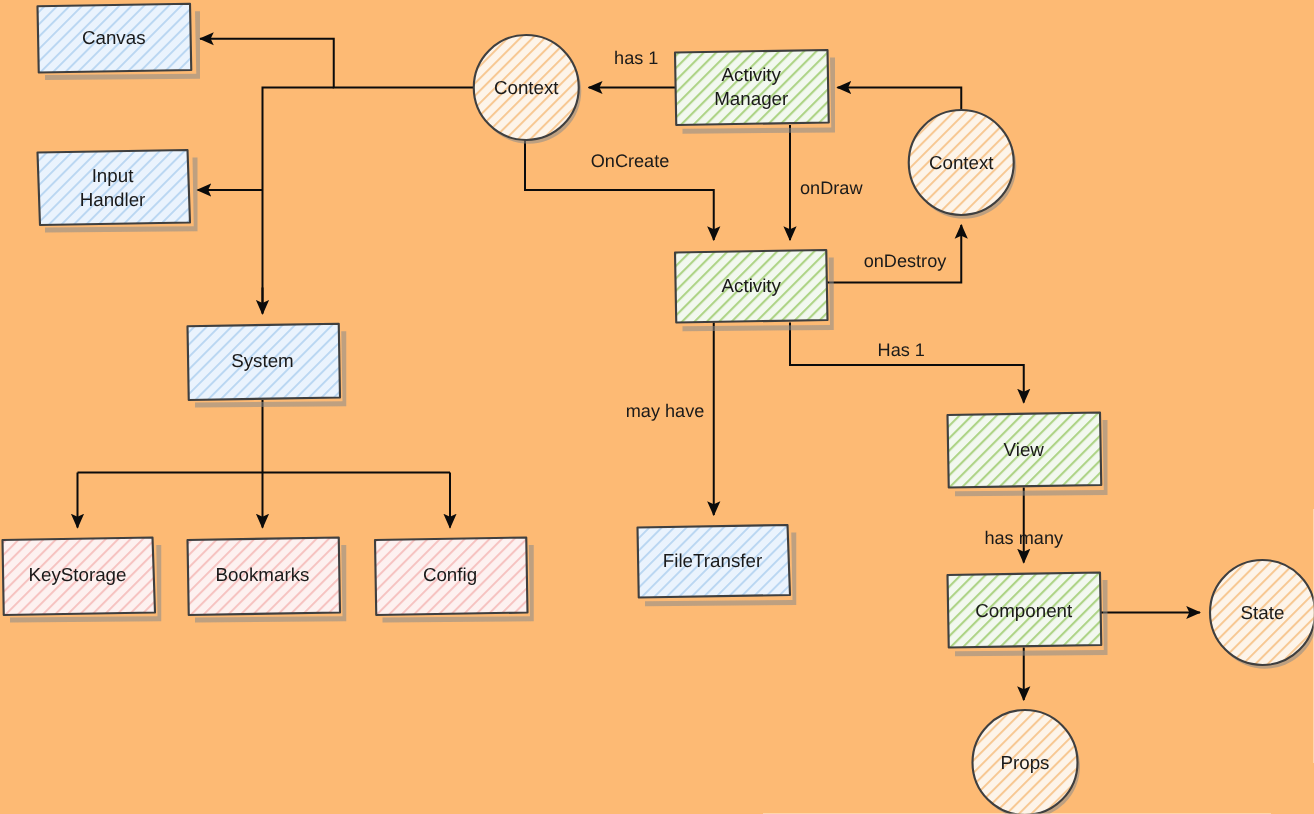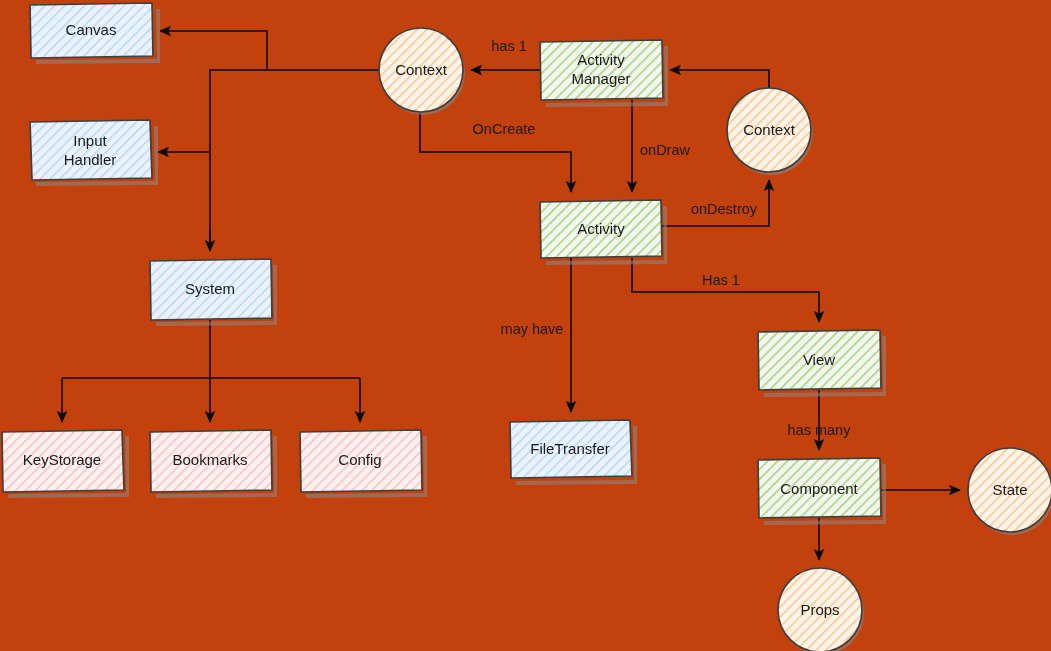--- a/index.html
+++ b/index.html
@@ -7,21 +7,21 @@
     padding: 0;
     background: #ffffff;
   }
   body {
     font-family: "Liberation Sans", sans-serif;
   }
   #canvas-root {
     position: relative;
     width: 1051px;
     height: 651px;
-    background: #c2410c;
+    background: #fdba74;
     overflow: hidden;
   }
   svg.diagram {
     position: absolute;
     left: 0;
     top: 0;
     width: 1051px;
     height: 651px;
   }
   .node-label {

